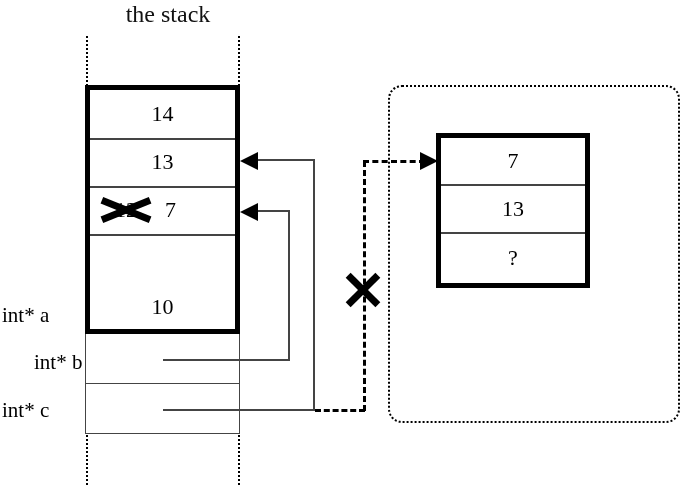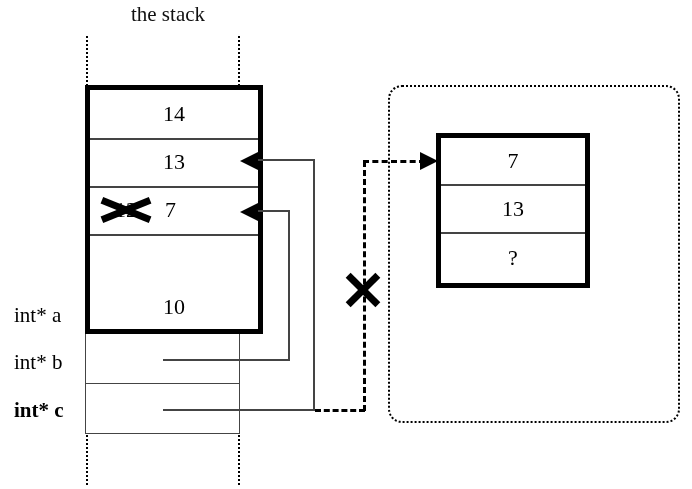--- a/index.html
+++ b/index.html
@@ -11,21 +11,21 @@
     position: relative;
     width: 692px;
     height: 489px;
     background: #ffffff;
     font-family: "Liberation Serif", "DejaVu Serif", serif;
     color: #000000;
     overflow: hidden;
   }
   .title {
     position: absolute;
-    font-size: 21px;
+    font-size: 24px;
     line-height: 21px;
     white-space: nowrap;
     text-align: center;
     color: #111111;
   }
   #title-stack { left: 98px; top: 4px; width: 140px; }
   #title-heap  { left: 452px; top: 4px; width: 120px; }
 
   
   .dotline {
@@ -36,21 +36,21 @@
   #stack-dot-left-top   { left: 86px;  top: 36px;  height: 50px; }
   #stack-dot-right-top  { left: 238px; top: 36px;  height: 50px; }
   #stack-dot-left-bot   { left: 86px;  top: 435px; height: 50px; }
   #stack-dot-right-bot  { left: 238px; top: 435px; height: 50px; }
 
   
   #stack-box {
     position: absolute;
     left: 85px;
     top: 85px;
-    width: 178px;
+    width: 155px;
     height: 249px;
     border: 5px solid #000;
     box-sizing: border-box;
     background: #fff;
   }
   .scell {
     position: absolute;
     left: 0;
     width: 100%;
     height: 50px;
@@ -98,27 +98,27 @@
     background: #000;
     transform-origin: center;
   }
   .struck .x1 { transform: translateY(-50%) rotate(22deg); }
   .struck .x2 { transform: translateY(-50%) rotate(-22deg); }
   .newval { margin-left: 26px; }
 
   
   .slabel {
     position: absolute;
-    left: 14px;
+    left: 2px;
     font-size: 21px;
     line-height: 21px;
     white-space: nowrap;
   }
   #label-a { top: 305px; }
-  #label-c { top: 400px; font-weight: bold; }
+  #label-c { top: 400px; }
 
   
   .wire {
     position: absolute;
     background: #444;
   }
   .wire.h { height: 2px; }
   .wire.v { width: 2px; }
 
   
@@ -252,21 +252,21 @@
       <span class="x1"></span>
       <span class="x2"></span>
     </span>
     <span class="newval">7</span>
   </div>
 
   <div class="thincell" id="slot-b"></div>
   <div class="thincell" id="slot-c"></div>
 
   <div class="slabel" id="label-a">int* a</div>
-  <div class="slabel" style="top:352px;">int* b</div>
+  <div class="slabel" style="top:352px;margin-left:32px;">int* b</div>
   <div class="slabel" id="label-c">int* c</div>
 
   <div class="wire h" id="wire-b-h1"></div>
   <div class="wire v" id="wire-b-v"></div>
   <div class="wire h" id="wire-b-h2"></div>
   <div class="arrow-left" id="arrow-7"></div>
 
   <div class="wire h" id="wire-c-h1"></div>
   <div class="wire v" id="wire-c-v"></div>
   <div class="wire h" id="wire-c-h2"></div>

